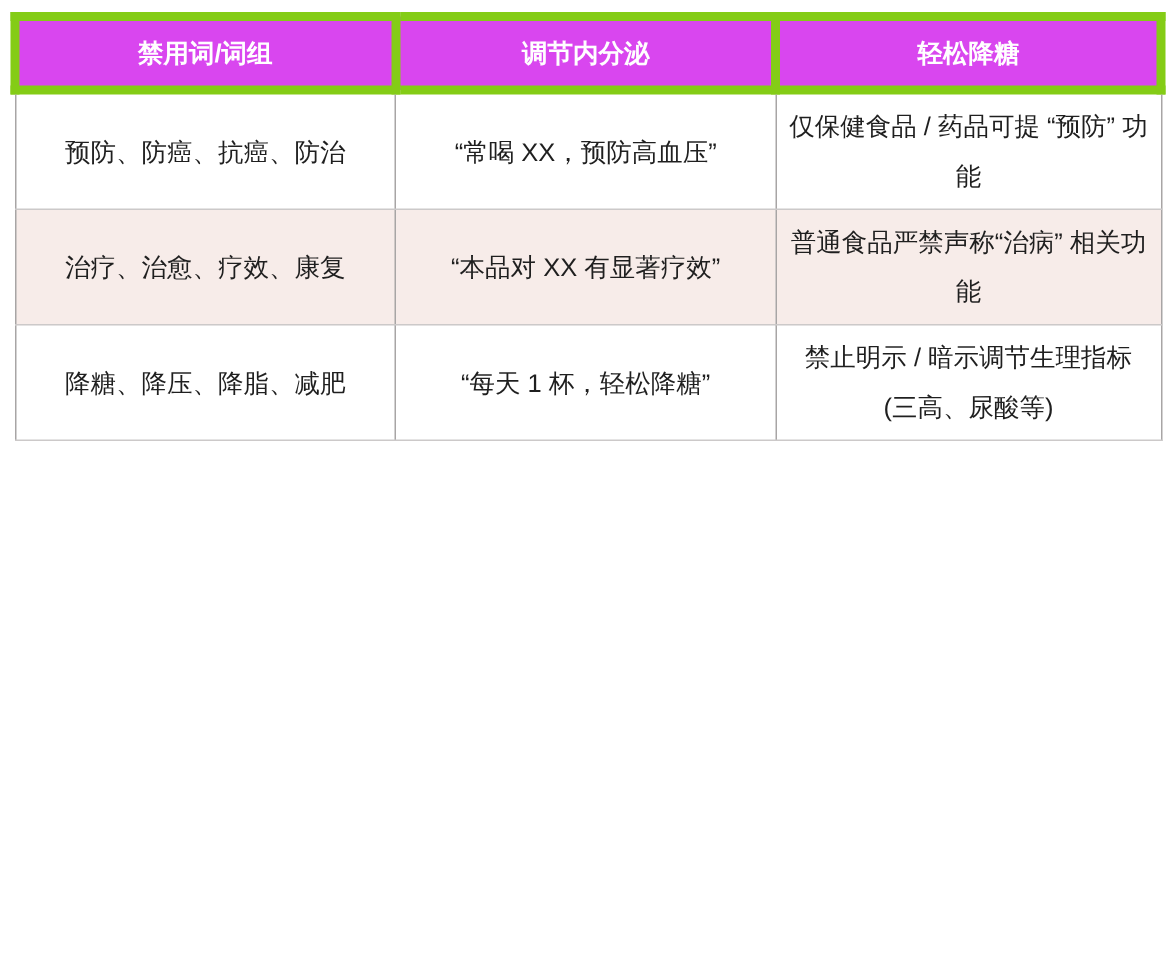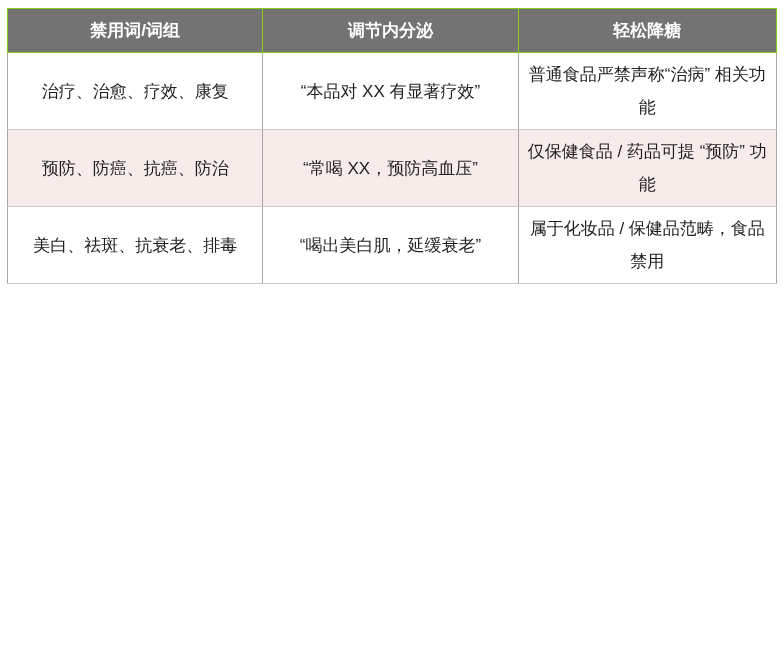--- a/index.html
+++ b/index.html
@@ -15,28 +15,28 @@
     left: 7px;
     top: 8px;
     width: 770px;
   }
   table.rules-table {
     width: 100%;
     border-collapse: collapse;
     table-layout: fixed;
   }
   table.rules-table th {
-    background: #737373;
+    background: #d946ef;
     color: #ffffff;
     font-weight: bold;
     font-size: 17px;
     height: 43px;
     text-align: center;
     vertical-align: middle;
-    border: 1px solid #84cc16;
+    border: 6px solid #84cc16;
     padding: 0 6px;
   }
   table.rules-table td {
     font-size: 17px;
     line-height: 33px;
     color: #1f1f1f;
     text-align: center;
     vertical-align: middle;
     padding: 5px 8px;
     background: #ffffff;
@@ -68,29 +68,29 @@
     </colgroup>
     <thead>
       <tr>
         <th>禁用词/词组</th>
         <th>调节内分泌</th>
         <th>轻松降糖</th>
       </tr>
     </thead>
     <tbody>
       <tr>
+        <td>预防、防癌、抗癌、防治</td>
+        <td>“常喝 XX，预防高血压”</td>
+        <td>仅保健食品 / 药品可提 “预防” 功能</td>
+      </tr>
+      <tr>
         <td>治疗、治愈、疗效、康复</td>
         <td>“本品对 XX 有显著疗效”</td>
         <td>普通食品严禁声称“治病” 相关功能</td>
       </tr>
       <tr>
-        <td>预防、防癌、抗癌、防治</td>
-        <td>“常喝 XX，预防高血压”</td>
-        <td>仅保健食品 / 药品可提 “预防” 功能</td>
-      </tr>
-      <tr>
-        <td>美白、祛斑、抗衰老、排毒</td>
-        <td>“喝出美白肌，延缓衰老”</td>
-        <td>属于化妆品 / 保健品范畴，食品禁用</td>
+        <td>降糖、降压、降脂、减肥</td>
+        <td>“每天 1 杯，轻松降糖”</td>
+        <td>禁止明示 / 暗示调节生理指标 (三高、尿酸等)</td>
       </tr>
     </tbody>
   </table>
 </div>
 
 </body></html>

